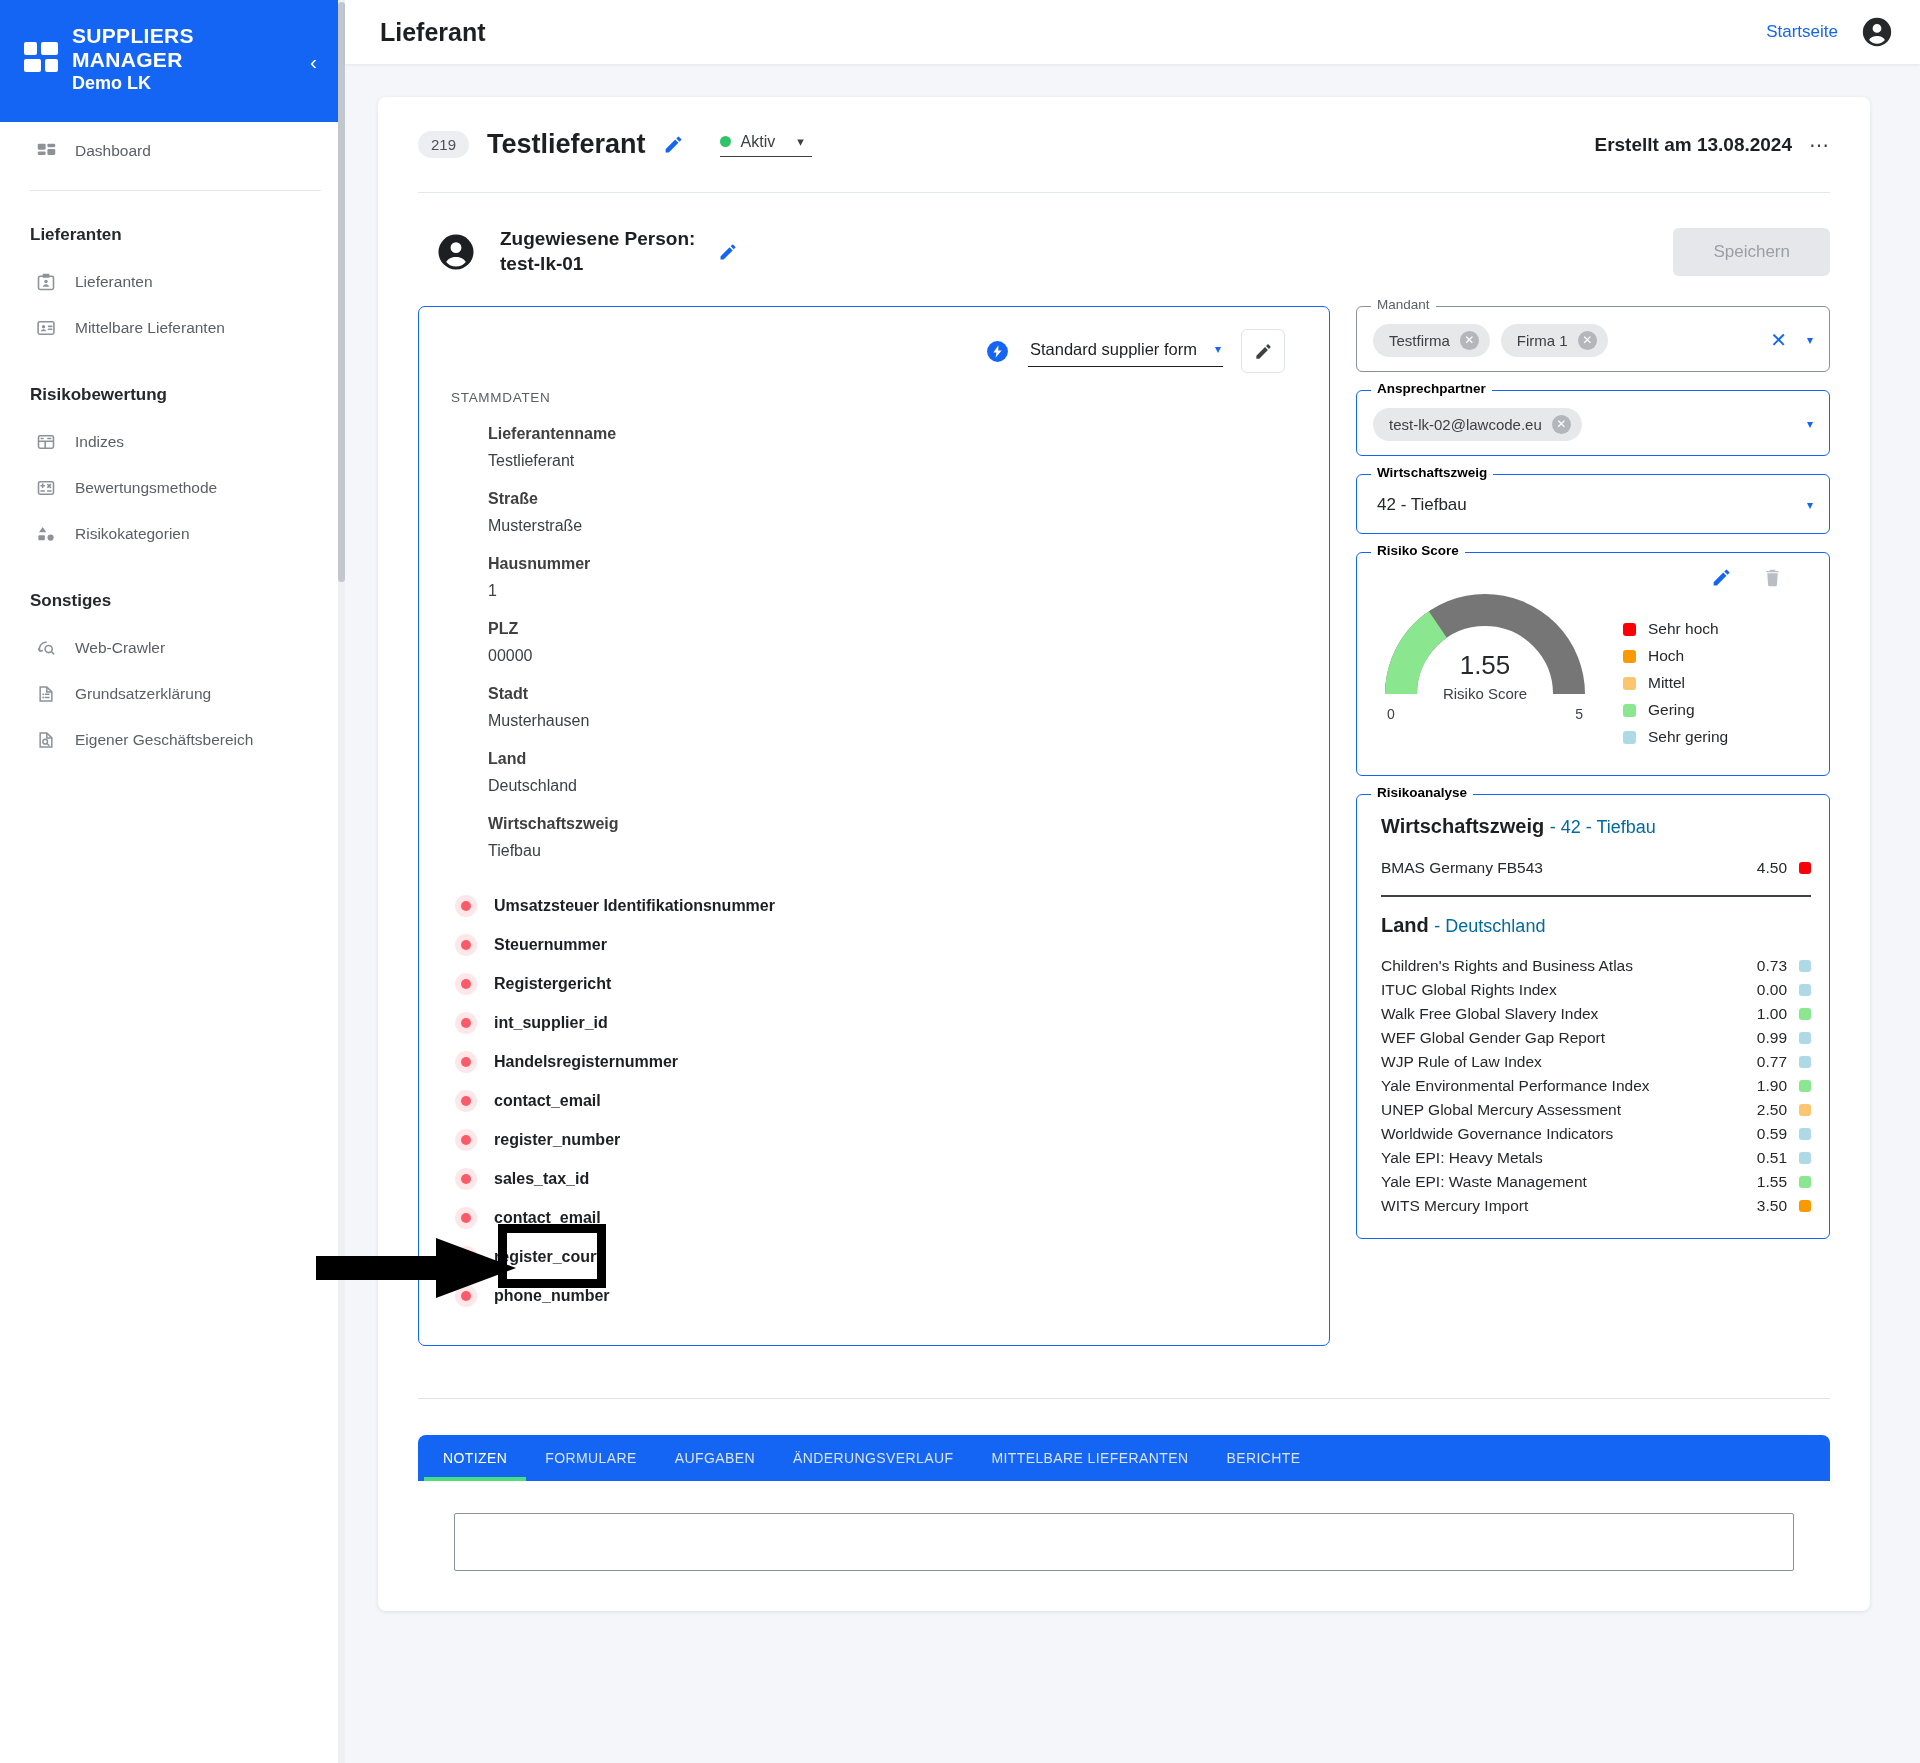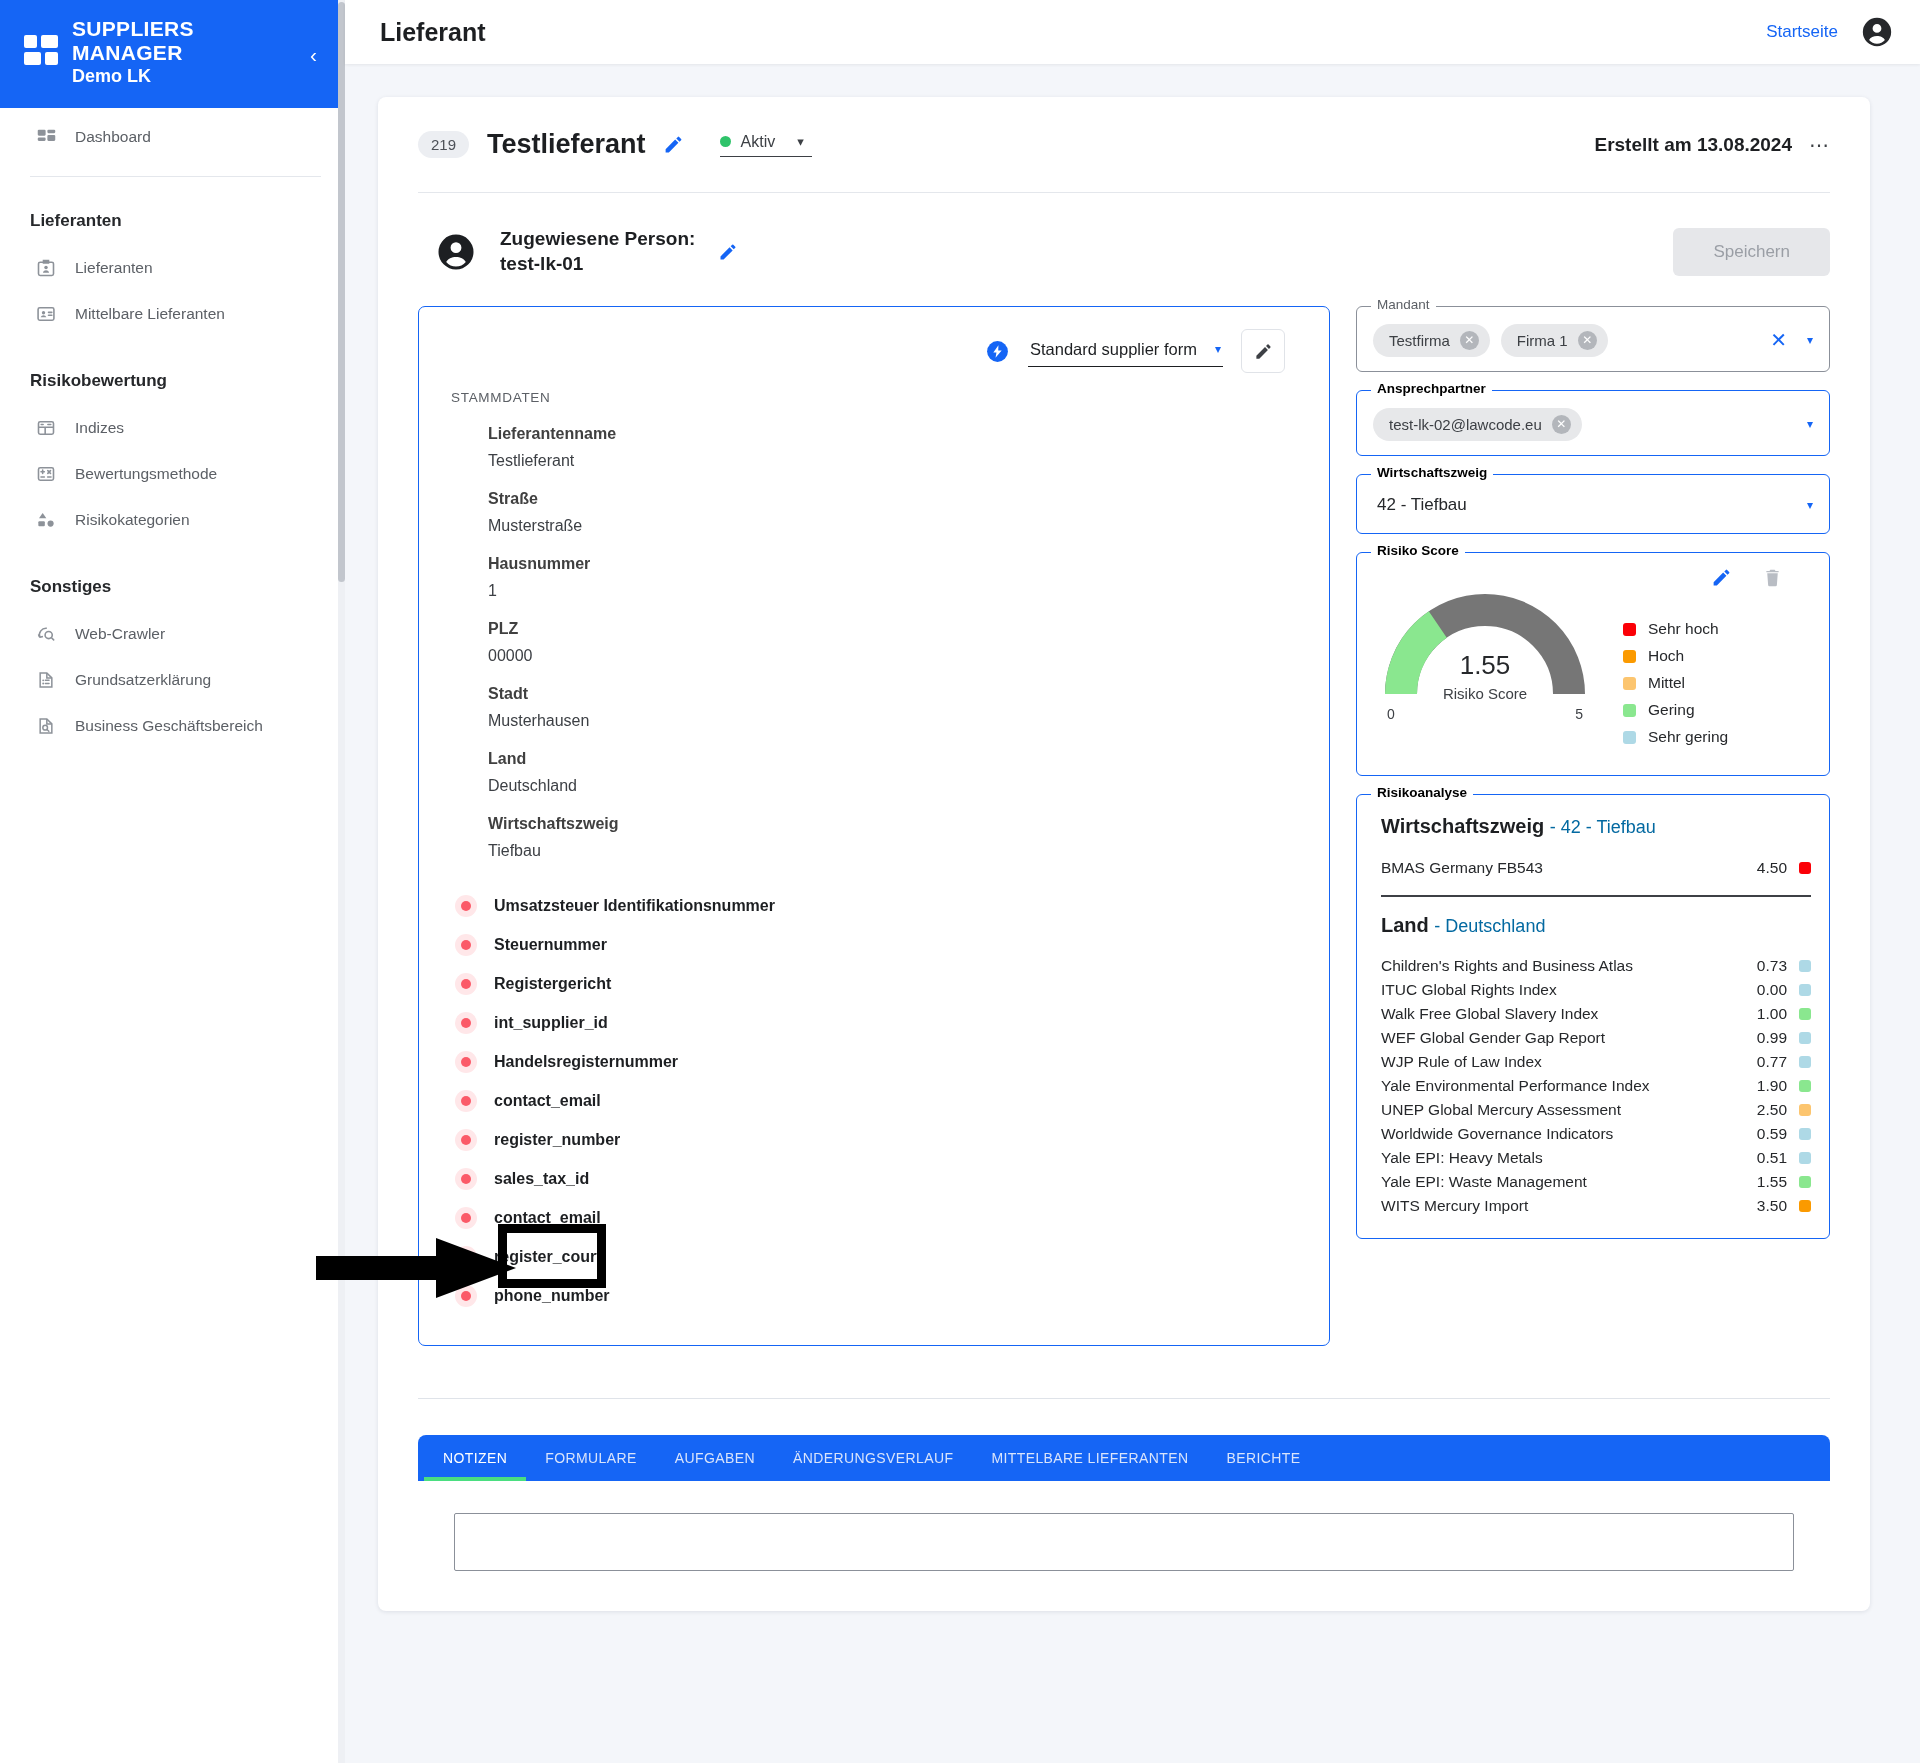--- a/index.html
+++ b/index.html
@@ -12,21 +12,21 @@
     overflow:hidden;
     position:relative;
   }
 
   
   #sidebar {
     position:absolute; left:0; top:0; width:345px; height:1763px;
     background:#ffffff; overflow:hidden;
   }
   #sidebar-brand {
-    height:108px; background:#1565f5; color:#fff;
+    height:122px; background:#1565f5; color:#fff;
     display:flex; align-items:center; padding:0 26px 4px 24px; position:relative;
   }
   .brand-logo { width:34px; height:34px; position:relative; flex:0 0 34px; margin-right:14px;}
   .brand-logo i {
     position:absolute; background:#fff; display:block;
   }
   .brand-logo i:nth-child(1){left:0;top:0;width:13px;height:13px;border-radius:2px;}
   .brand-logo i:nth-child(2){left:17px;top:0;width:17px;height:13px;border-radius:2px;}
   .brand-logo i:nth-child(3){left:0;top:17px;width:17px;height:13px;border-radius:2px;}
   .brand-logo i:nth-child(4){left:21px;top:17px;width:13px;height:13px;border-radius:2px;}
@@ -348,21 +348,21 @@
   </div>
   <div class="nav-item">
     <span class="nav-ic">
       <svg width="20" height="20" viewBox="0 0 24 24" fill="none" stroke="currentColor" stroke-width="1.8">
         <path d="M5 3.5h8l6 6v11H5z"></path>
           <path d="M13 3.5v6h6"></path>
         <circle cx="11" cy="14" r="2.8"></circle>
           <path d="m13.2 16.2 2.2 2.2" stroke-linecap="round"></path>
       </svg>
     </span>
-    <span>Business Geschäftsbereich</span>
+    <span>Eigener Geschäftsbereich</span>
   </div>
 </div>
 
 <div id="sidebar-scroll">
   <div class="thumb"></div>
 </div>
 
 <div id="topbar">
   <div id="page-title">Lieferant</div>
   <div id="topbar-right">

